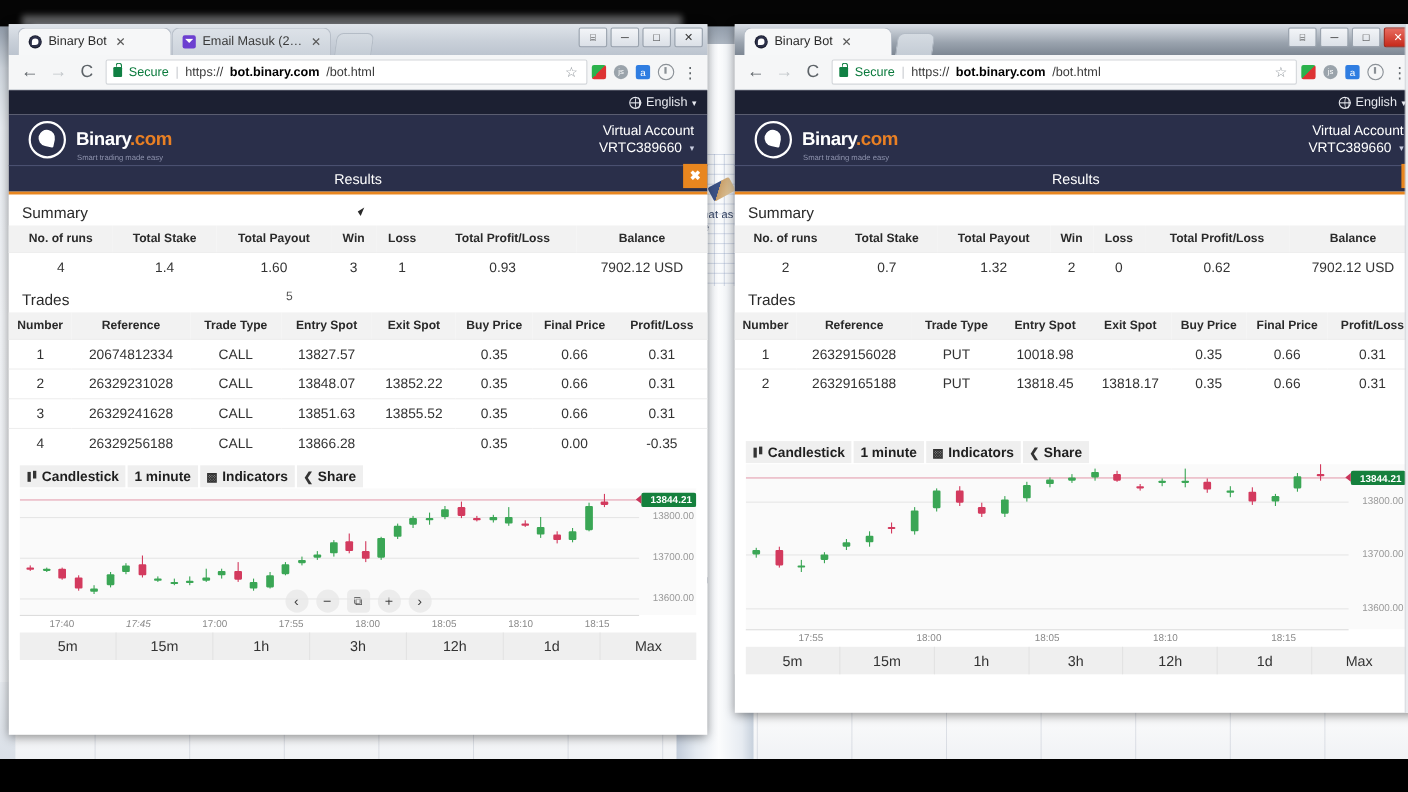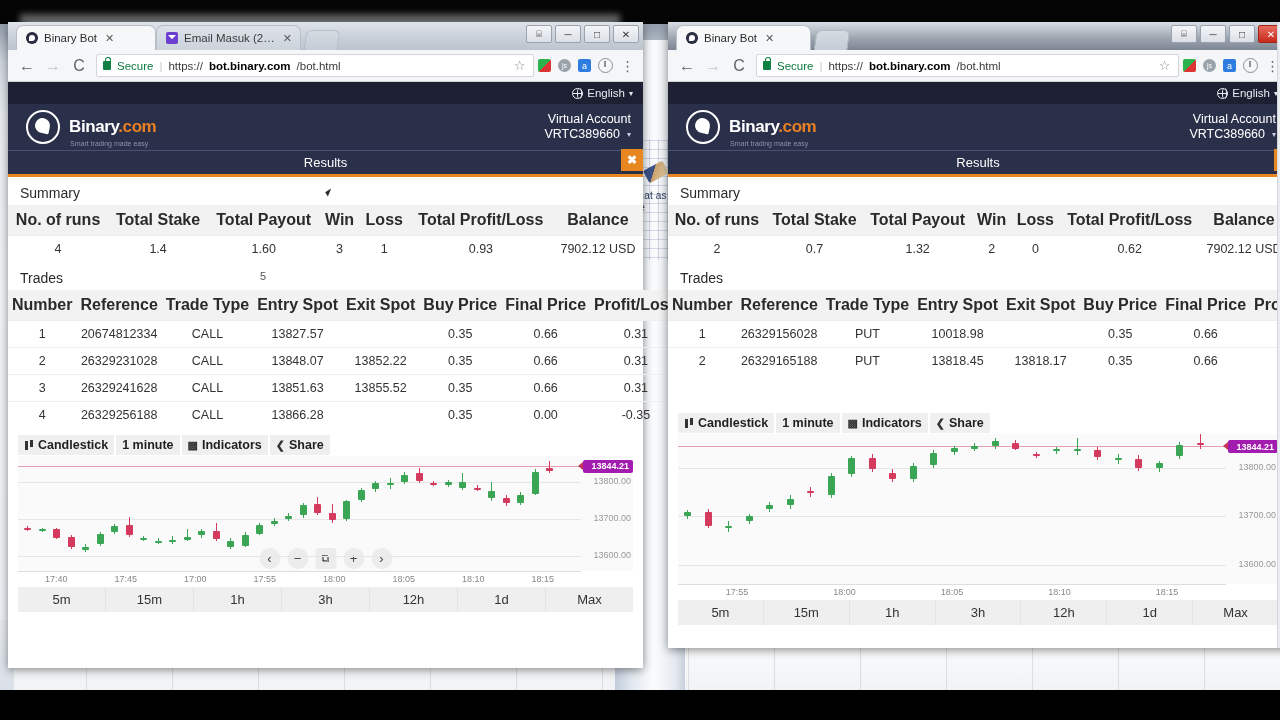--- a/index.html
+++ b/index.html
@@ -197,21 +197,21 @@
     position: absolute; right: 0; top: -2px; width: 22px; height: 22px;
     background: #e8861f; color: #fff; font-size: 12px; font-weight: 700;
     display: flex; align-items: center; justify-content: center;
   }
   .orange-edge { height: 3px; background: #e8861f; }
 
   .panel-body { background: #fff; }
   .sec-title { font-size: 14px; color: #2a2a2a; padding: 8px 12px 4px; }
   .tbl { width: 100%; border-collapse: collapse; font-size: 12.5px; }
   .tbl thead th {
-    background: #f2f2f2; color: #2a2a2a; font-weight: 700; font-size: 16px;
+    background: #f2f2f2; color: #2a2a2a; font-weight: 700; font-size: 11px;
     padding: 6px 4px; text-align: center; white-space: nowrap;
   }
   .tbl tbody td {
     padding: 6px 4px; text-align: center; color: #333; border-top: 1px solid #eee;
     white-space: nowrap;
   }
   .pos { color: #3a8a3f; }
   .neg { color: #d0342c; }
   .trades-count { text-align: center; font-size: 11px; color: #555; }
 
@@ -224,21 +224,21 @@
   .ct-item { background: #efefef; padding: 3px 6px; display: flex; align-items: center; gap: 4px; }
   .ct-icon { font-size: 11px; color: #333; }
   .candle-glyph { display:inline-block; width:10px; height:11px; position:relative; }
   .candle-glyph::before { content:""; position:absolute; left:1px; top:1px; width:3px; height:9px; background:#333; }
   .candle-glyph::after { content:""; position:absolute; left:6px; top:0px; width:3px; height:7px; background:#333; }
   .chart-area { position: relative; height: 115px; background: #fafafa; overflow: hidden; }
   .gridline { position: absolute; left: 0; right: 52px; height: 1px; background: #e6e6e6; }
   .priceline { position: absolute; left: 0; right: 52px; height: 1px; background: #e4a0b0; }
   .price-tag {
     position: absolute; right: 0px; height: 13px; padding: 0 4px 0 8px;
-    background: #a21caf; color: #fff; font-size: 9px; font-weight: 700;
+    background: #15803d; color: #fff; font-size: 9px; font-weight: 700;
     display: flex; align-items: center; border-radius: 2px;
   }
   .price-tag::before {
     content:""; position: absolute; left: -5px; top: 2px;
     border-top: 4.5px solid transparent; border-bottom: 4.5px solid transparent;
     border-right: 5px solid #c8345a;
   }
   .ylabel { position: absolute; right: 2px; font-size: 9px; color: #999; }
   .candle { position: absolute; width: 7px; }
   .cbody { position: absolute; left: 0; width: 7px; border-radius: 1px; }
@@ -636,21 +636,21 @@
               <div class="cwick" style="top: 12.6129px; height: 26.7097px;"></div>
               <div class="cbody" style="top: 15.5806px; height: 22.2581px;"></div>
             </div>
             <div class="candle dn" style="left: 528px; top: 0px; height: 115px;">
               <div class="cwick" style="top: 5.19355px; height: 11.871px;"></div>
               <div class="cbody" style="top: 11.871px; height: 2.96774px;"></div>
             </div>
           </div>
         <div class="xaxis" id="left-xaxis">
             <div class="xtick" style="left: 6.79012%;">17:40</div>
-            <div class="xtick" style="left: 19.1358%;">17:45</div>
+            <div class="xtick" style="left: 19.1358%; font-style: italic;">17:45</div>
             <div class="xtick" style="left: 31.4815%;">17:00</div>
             <div class="xtick" style="left: 43.8272%;">17:55</div>
             <div class="xtick" style="left: 56.1728%;">18:00</div>
             <div class="xtick" style="left: 68.5185%;">18:05</div>
             <div class="xtick" style="left: 80.8642%;">18:10</div>
             <div class="xtick" style="left: 93.2099%;">18:15</div>
           </div>
         <div class="tf-bar" id="left-tf">
             <div class="tf-btn">5m</div>
             <div class="tf-btn">15m</div>

